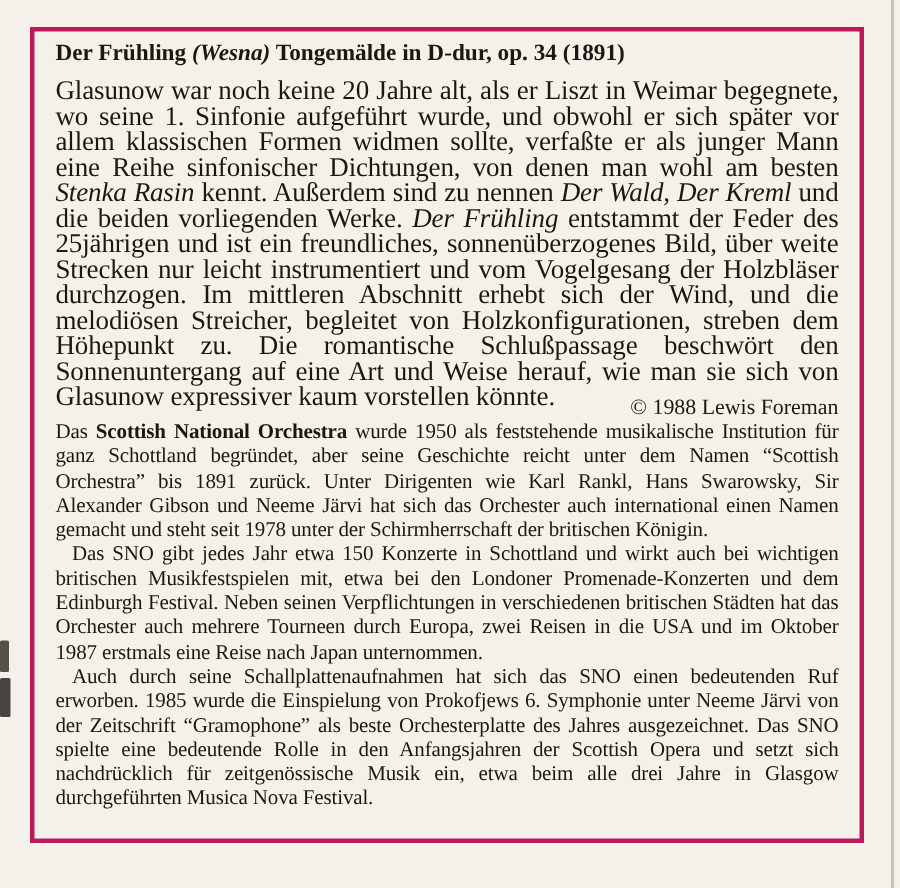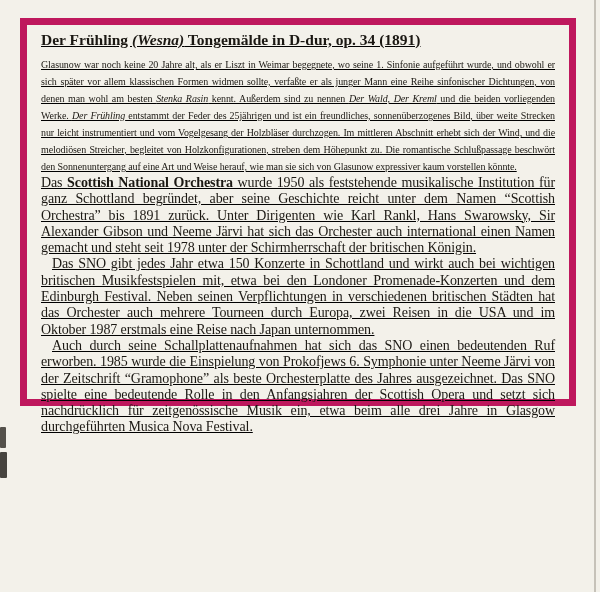--- a/index.html
+++ b/index.html
@@ -29,39 +29,38 @@
     top: 0;
     width: 2px;
     height: 592px;
     background: #c6c2b9;
   }
   .frame {
     position: absolute;
     left: 20px;
     top: 18px;
     width: 556px;
-    height: 388px;
+    height: 544px;
     box-sizing: border-box;
-    border: 7px solid #be185d;
-    text-decoration: underline;
+    border: 3px solid #be185d;
   }
   .content {
     padding: 5px 14px 0 14px;
     color: #1b1813;
     text-align: justify;
   }
   .heading {
     font-size: 15.5px;
     line-height: 20px;
     font-weight: bold;
     margin: 0 0 6px 0;
     text-align: left;
   }
   .notes {
-    font-size: 10px;
+    font-size: 18px;
     line-height: 17px;
     margin: 0;
     letter-spacing: -0.1px;
   }
   .credit {
     font-size: 14.6px;
     line-height: 17px;
     text-align: right;
     margin: -9px 0 0 0;
   }
@@ -87,20 +86,21 @@
   <div class="scan-artifact a2"></div>
   <div class="page-edge"></div>
 
   <div class="frame">
     <div class="content">
 
       <h1 class="heading"><span class="run-b">Der Frühling </span><span class="run-bi">(Wesna)</span><span class="run-b"> Tongemälde in D-dur, op. 34 (1891)</span></h1>
 
       <p class="notes"><span>Glasunow war noch keine 20 Jahre alt, als er Liszt in Weimar begegnete, wo seine 1. Sinfonie aufgeführt wurde, und obwohl er sich später vor allem klassischen Formen widmen sollte, verfaßte er als junger Mann eine Reihe sinfonischer Dichtungen, von denen man wohl am besten </span><span class="run-i">Stenka Rasin</span><span> kennt. Außerdem sind zu nennen </span><span class="run-i">Der Wald, Der Kreml</span><span> und die beiden vorliegenden Werke. </span><span class="run-i">Der Frühling</span><span> entstammt der Feder des 25jährigen und ist ein freundliches, sonnenüberzogenes Bild, über weite Strecken nur leicht instrumentiert und vom Vogelgesang der Holzbläser durchzogen. Im mittleren Abschnitt erhebt sich der Wind, und die melodiösen Streicher, begleitet von Holzkonfigurationen, streben dem Höhepunkt zu. Die romantische Schlußpassage beschwört den Sonnenuntergang auf eine Art und Weise herauf, wie man sie sich von Glasunow expressiver kaum vorstellen könnte.</span></p>
 
+      <div class="credit">© 1988 Lewis Foreman</div>
 
       <div class="orchestra">
         <p class="body2"><span>Das </span><span class="run-b">Scottish National Orchestra</span><span> wurde 1950 als feststehende musikalische Institution für ganz Schottland begründet, aber seine Geschichte reicht unter dem Namen “Scottish Orchestra” bis 1891 zurück. Unter Dirigenten wie Karl Rankl, Hans Swarowsky, Sir Alexander Gibson und Neeme Järvi hat sich das Orchester auch international einen Namen gemacht und steht seit 1978 unter der Schirmherrschaft der britischen Königin.</span></p>
         <p class="body2 indent"><span>Das SNO gibt jedes Jahr etwa 150 Konzerte in Schottland und wirkt auch bei wichtigen britischen Musikfestspielen mit, etwa bei den Londoner Promenade-Konzerten und dem Edinburgh Festival. Neben seinen Verpflichtungen in verschiedenen britischen Städten hat das Orchester auch mehrere Tourneen durch Europa, zwei Reisen in die USA und im Oktober 1987 erstmals eine Reise nach Japan unternommen.</span></p>
         <p class="body2 indent"><span>Auch durch seine Schallplattenaufnahmen hat sich das SNO einen bedeutenden Ruf erworben. 1985 wurde die Einspielung von Prokofjews 6. Symphonie unter Neeme Järvi von der Zeitschrift “Gramophone” als beste Orchesterplatte des Jahres ausgezeichnet. Das SNO spielte eine bedeutende Rolle in den Anfangsjahren der Scottish Opera und setzt sich nachdrücklich für zeitgenössische Musik ein, etwa beim alle drei Jahre in Glasgow durchgeführten Musica Nova Festival.</span></p>
       </div>
 
     </div>
   </div>
 </div>

